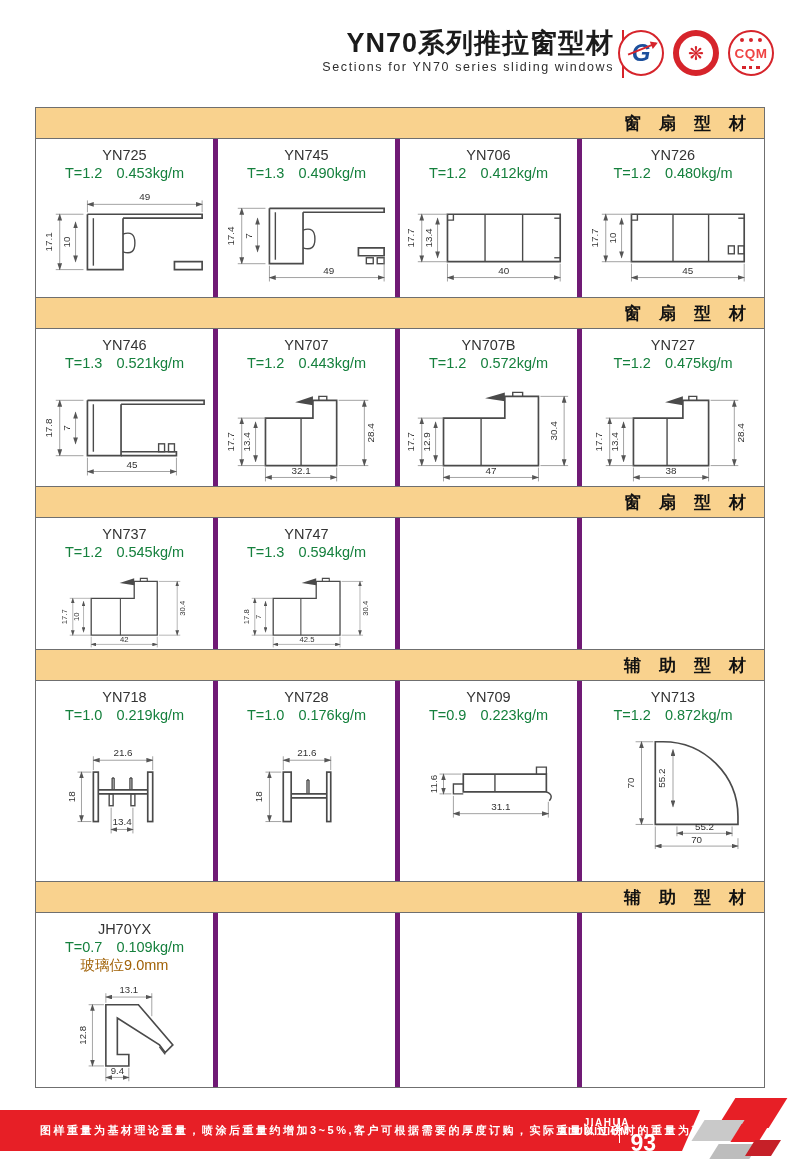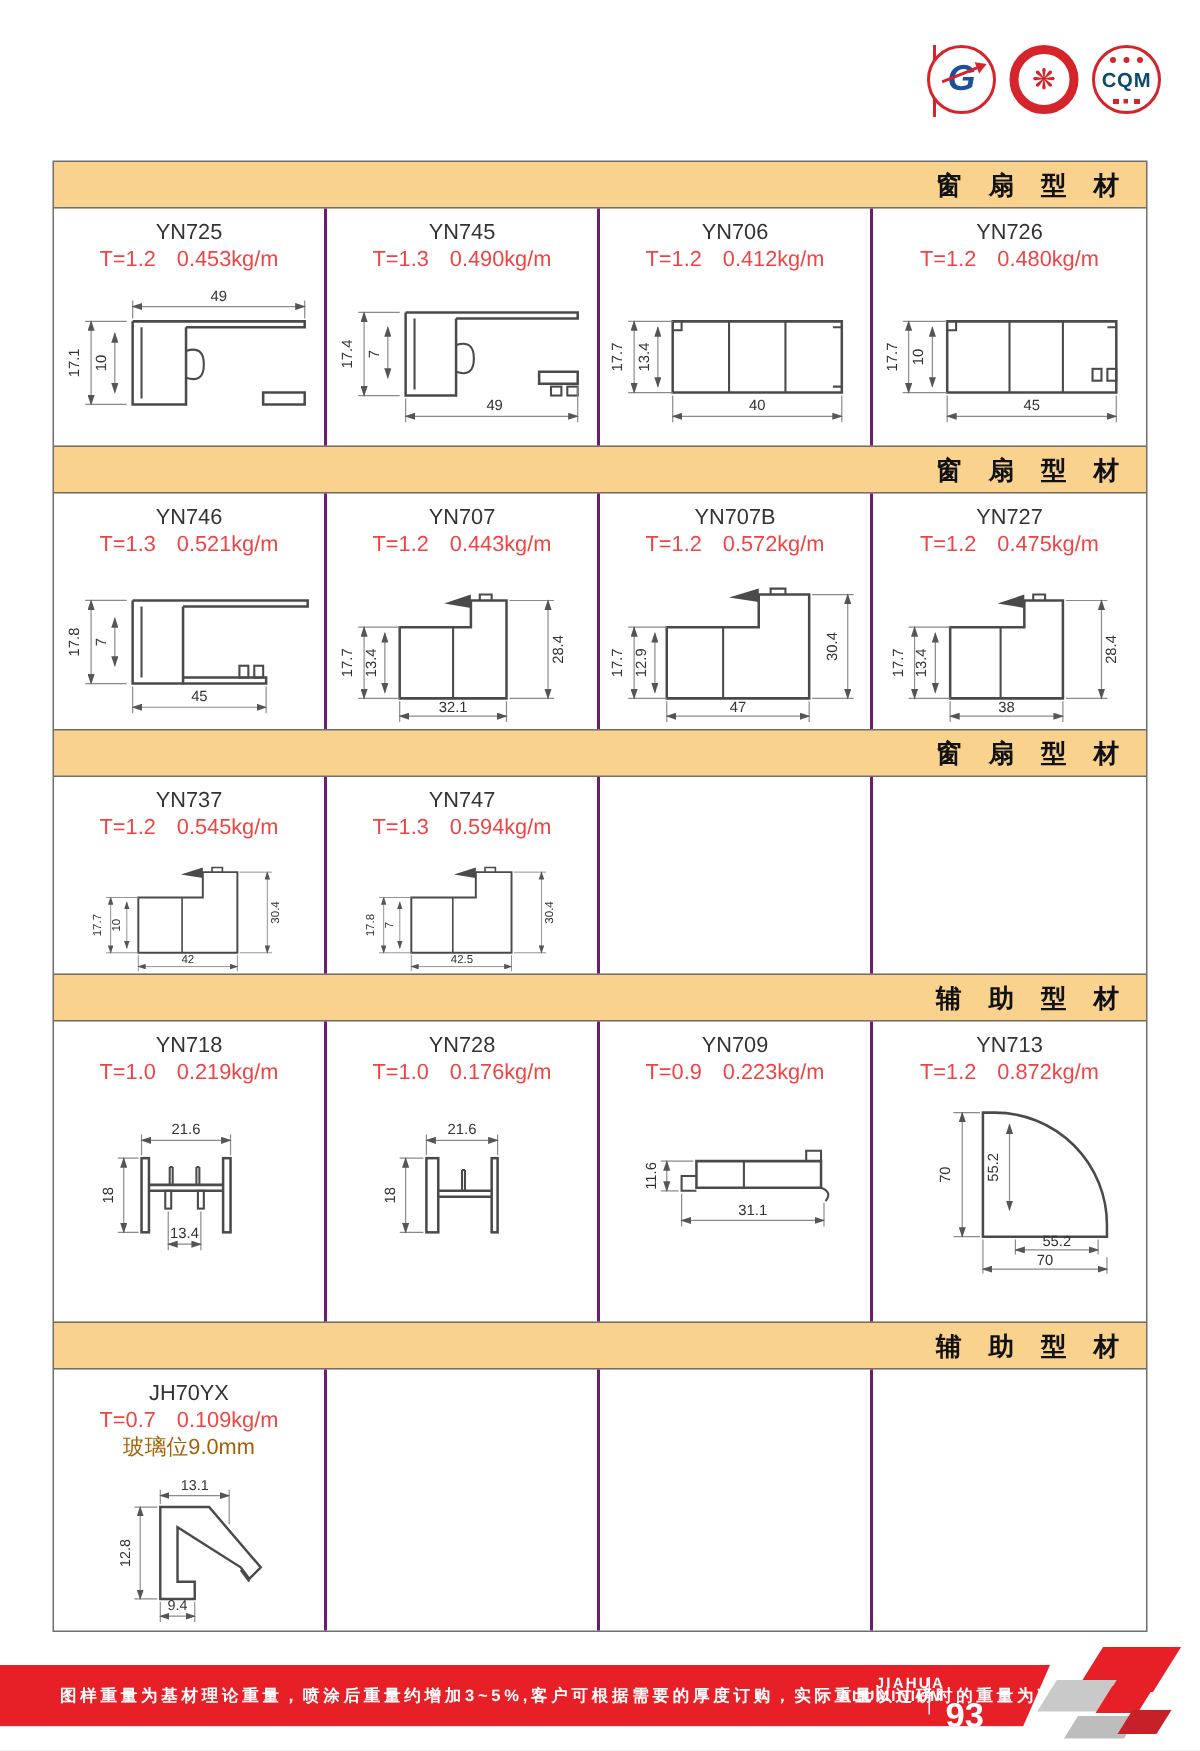--- a/index.html
+++ b/index.html
@@ -13,37 +13,37 @@
   .hdr-sub{font-size:12.5px;color:#2e2e2e;letter-spacing:1.6px;margin-top:2px;}
   .hdr-div{position:absolute;right:176px;top:2px;width:2px;height:48px;background:#d6242b;}
   .logos{position:absolute;right:26px;top:2px;display:flex;gap:9px;}
   .logo{width:46px;height:46px;border-radius:50%;position:relative;display:flex;align-items:center;justify-content:center;}
   .logo.ring{border:2.5px solid #d6242b;background:#fff;box-sizing:border-box;}
   .logo.gb .g{font-size:24px;font-weight:bold;font-style:italic;color:#1c4f9c;}
   .logo.gb .arrow{position:absolute;left:7px;top:16px;width:30px;height:2px;background:#d6242b;transform:rotate(-22deg);}
   .logo.gb .arrow:after{content:"";position:absolute;right:-2px;top:-3px;border-left:7px solid #d6242b;border-top:4px solid transparent;border-bottom:4px solid transparent;}
   .logo.fl{border:6px solid #d6242b;background:#fff;box-sizing:border-box;}
   .logo.fl .f{font-size:19px;color:#d6242b;line-height:1;}
-  .logo.cqm .t{font-size:13.5px;font-weight:bold;color:#0c4a6e;letter-spacing:0.5px;}
+  .logo.cqm .t{font-size:13.5px;font-weight:bold;color:#ef4444;letter-spacing:0.5px;}
   .logo.cqm:before{content:"";position:absolute;top:6px;left:10px;right:10px;height:7px;border-top:4px dotted #d6242b;}
   .logo.cqm:after{content:"";position:absolute;bottom:5px;left:12px;right:12px;height:6px;border-bottom:3px dotted #d6242b;}
 
   
   .catalog{position:absolute;left:35px;top:107px;width:730px;border:1px solid #6f6f6f;box-sizing:border-box;}
   .sec-h{height:30px;background:#f9d28e;border-top:1px solid #6f6f6f;border-bottom:1px solid #6f6f6f;
          display:flex;align-items:center;justify-content:flex-end;}
   .sec-h:first-child{border-top:none;}
   .sec-h span{font-size:17px;font-weight:bold;color:#111;letter-spacing:18px;padding-left:18px;}
   .row{display:flex;}
   .r1{height:158px;} .r2{height:157px;} .r3{height:131px;} .r4{height:200px;} .r5{height:174px;}
-  .cell{flex:1 1 25%;border-right:2px solid #701a75;box-sizing:border-box;padding-top:7px;
+  .cell{flex:1 1 25%;border-right:5px solid #701a75;box-sizing:border-box;padding-top:7px;
         display:flex;flex-direction:column;align-items:center;overflow:hidden;}
   .cell:last-child{border-right:none;}
   .code{font-size:14.5px;color:#333;line-height:18px;}
-  .spec{font-size:14.5px;color:#ef4444;line-height:18px;display:flex;gap:14px;}
+  .spec{font-size:14.5px;color:#15803d;line-height:18px;display:flex;gap:14px;}
   .gnote{font-size:14.5px;color:#a16207;line-height:18px;}
   .dwg{margin-top:2px;}
 
   
   .pf{stroke:#4a4a4a;stroke-width:1.7;fill:none;stroke-linejoin:miter;}
   .pfin{stroke:#4a4a4a;stroke-width:1.4;fill:none;}
   .flag{fill:#4a4a4a;}
   .dl{stroke:#8a8a8a;stroke-width:0.8;fill:none;}
   .dt{font-size:10px;fill:#333;}
 
@@ -68,20 +68,24 @@
 
   <svg width="0" height="0" style="position:absolute">
     <defs>
       <marker id="ar" markerWidth="9" markerHeight="6" refX="8" refY="3" orient="auto-start-reverse">
         <path d="M0,0 L9,3 L0,6 Z" fill="#555"></path>
       </marker>
     </defs>
   </svg>
 
   <div class="hdr" data-interactable="false">
+    <div class="hdr-text" data-interactable="false">
+      <div class="hdr-title" data-interactable="false">YN70系列推拉窗型材</div>
+      <div class="hdr-sub" data-interactable="false">Sections for YN70 series sliding windows</div>
+    </div>
     <div class="hdr-div" data-interactable="false"></div>
     <div class="logos" data-interactable="false">
       <div class="logo ring gb" data-interactable="false">
         <span class="g" data-interactable="false">G</span>
         <span class="arrow" data-interactable="false"></span>
       </div>
       <div class="logo fl" data-interactable="false">
         <span class="f" data-interactable="false">❋</span>
       </div>
       <div class="logo ring cqm" data-interactable="false">

